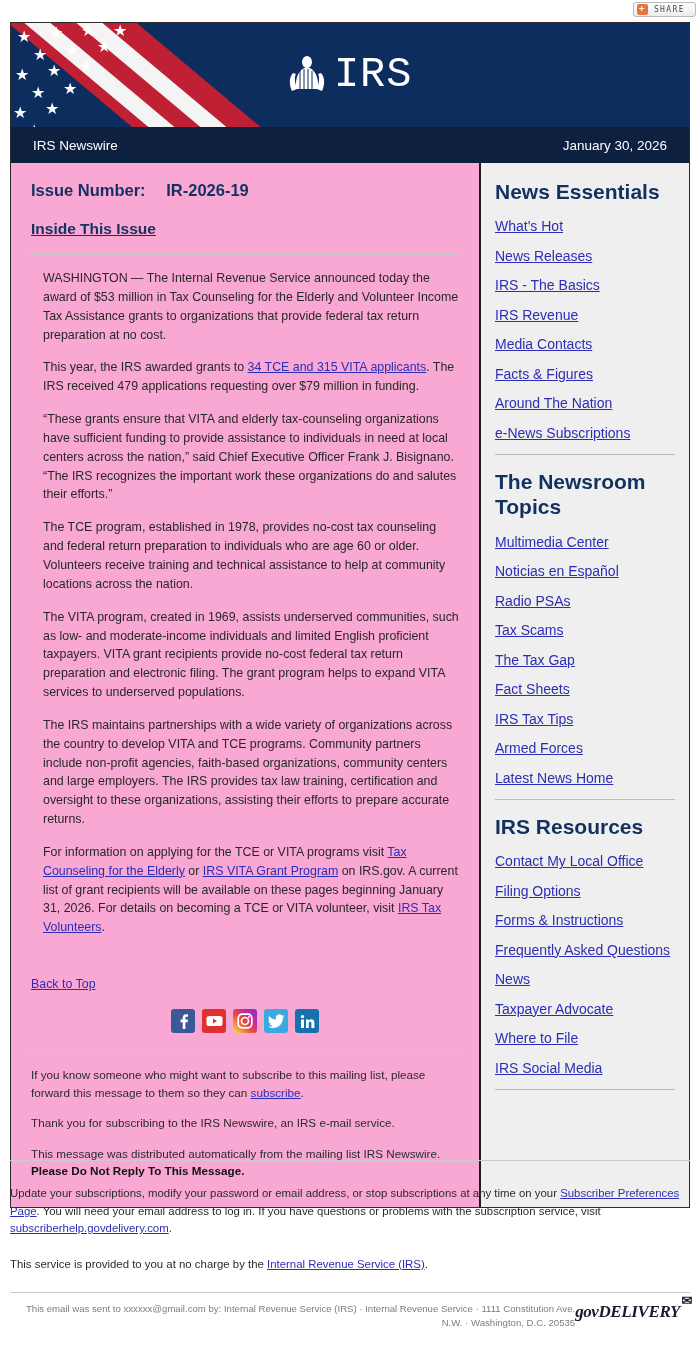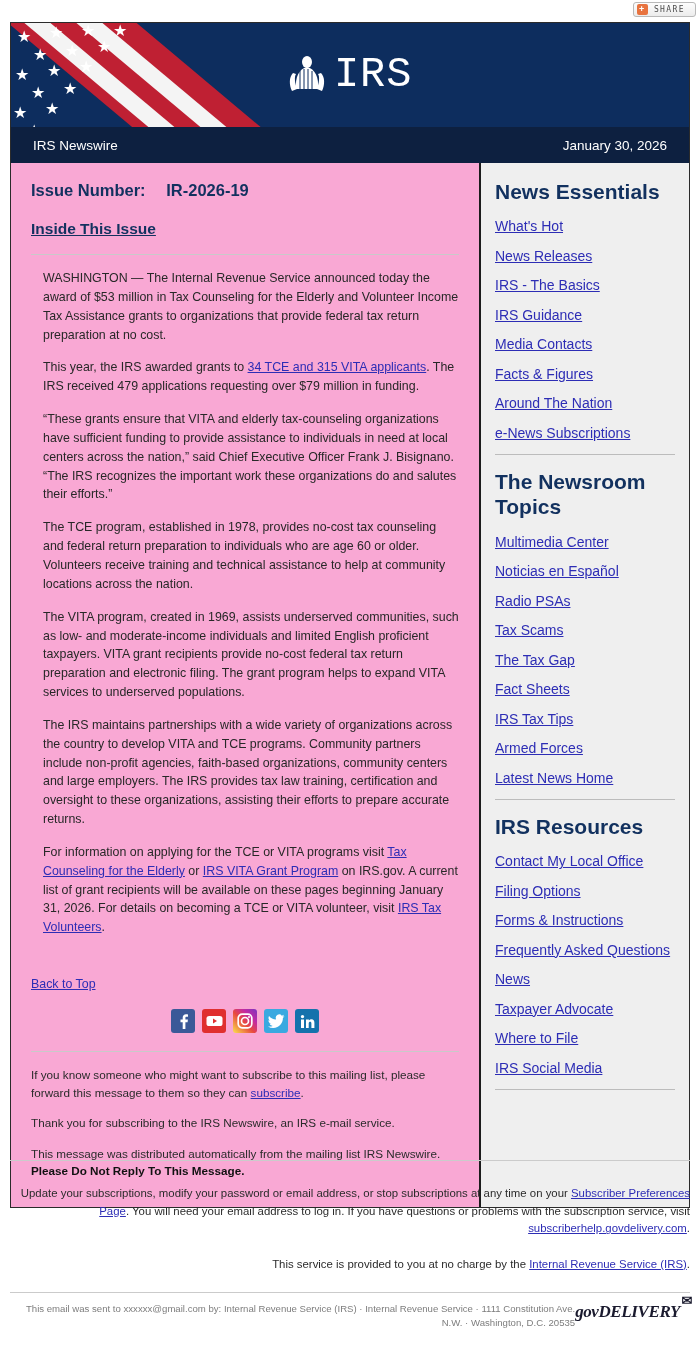--- a/index.html
+++ b/index.html
@@ -132,21 +132,21 @@
   }
   ul.links { list-style:none; margin:0 0 6px 0; padding:0; }
   ul.links li { margin:0 0 13.5px 0; font-size:14px; }
   .side-rule { border:0; border-top:1px solid #bcbcbc; margin:6px 0 14px 0; }
 
   
   .lower {
     position:absolute; left:10px; top:1160px; width:680px;
   }
   .lower-rule { border:0; border-top:1px solid #cbcbcb; margin:0 0 24px 0; }
-  p.sub { margin:0 0 18px 0; font-size:11.4px; line-height:1.55; color:#2b2b2b;text-align:right; }
+  p.sub { margin:0 0 18px 0; font-size:11.4px; line-height:1.55; color:#2b2b2b; }
 
   .sent-rule { border:0; border-top:1px solid #cbcbcb; margin:14px 0 0 0; }
   .sentbar {
     display:flex; align-items:flex-start; justify-content:space-between;
     padding-top:9px;
   }
   p.sent { margin:0; font-size:9.6px; line-height:1.45; color:#7d7d7d; max-width:580px;text-align:right; }
   .gd {
     position:relative; font-family:"Liberation Serif", serif;
     font-style:italic; font-weight:bold; font-size:17px;
@@ -293,21 +293,21 @@
       </p>
     </div>
 
     <div class="col-side">
 
       <h3 class="side">News Essentials</h3>
       <ul class="links">
         <li><a href="#">What's Hot</a></li>
         <li><a href="#">News Releases</a></li>
         <li><a href="#">IRS - The Basics</a></li>
-        <li><a href="#">IRS Guidance</a></li>
+        <li><a href="#">IRS Revenue</a></li>
         <li><a href="#">Media Contacts</a></li>
         <li><a href="#">Facts &amp; Figures</a></li>
         <li><a href="#">Around The Nation</a></li>
         <li><a href="#">e-News Subscriptions</a></li>
       </ul>
       <hr class="side-rule">
 
       <h3 class="side">The Newsroom Topics</h3>
       <ul class="links">
         <li><a href="#">Multimedia Center</a></li>

